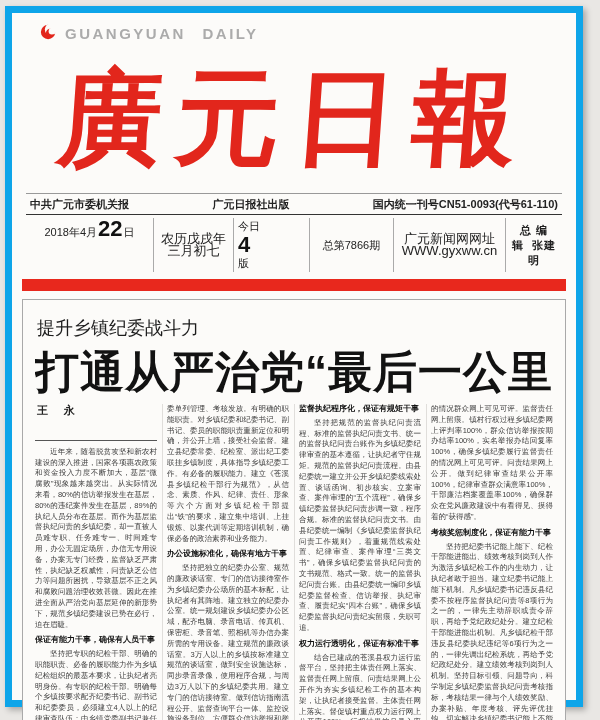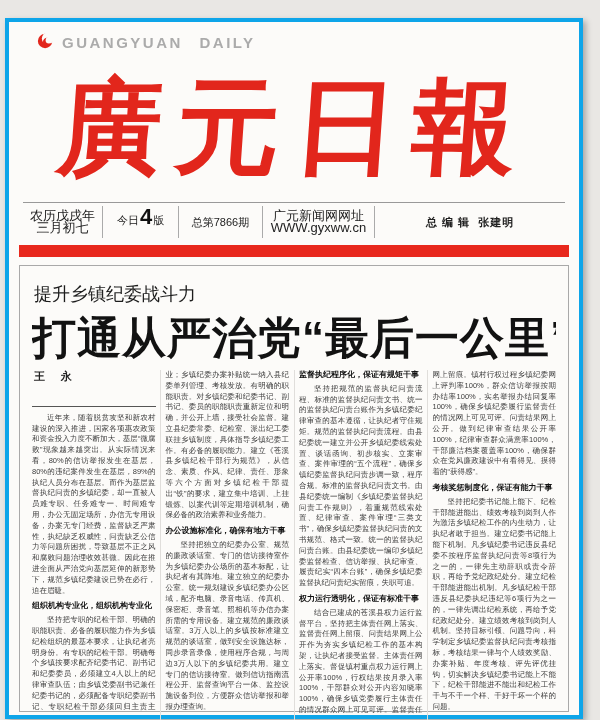--- a/index.html
+++ b/index.html
@@ -2,24 +2,24 @@
 <html><head>
 <meta charset="utf-8">
 <style>
   * { margin:0; padding:0; box-sizing:border-box; }
   body {
     width:600px; height:720px; overflow:hidden;
     background:#e9e7e4;
     font-family:"Liberation Sans", sans-serif;
   }
   .page {
-    position:absolute; left:5px; top:18px;
+    position:absolute; left:5px; top:6px;
     width:578px; height:701px;
     background:#fcfbf9;
-    border:4px solid #0ea5e9;
+    border:7px solid #0ea5e9;
     box-shadow:3px 3px 6px rgba(0,0,0,0.28);
   }
   
   .logo-row {
     display:flex; align-items:center; gap:7px;
     padding:9px 0 0 28px; height:32px;
   }
   .logo-text {
     color:#ababab; font-weight:bold; font-size:15px;
     letter-spacing:2.5px; word-spacing:10px;
@@ -43,21 +43,21 @@
   .info-row2 { display:flex; align-items:stretch; text-align:center; padding:3px 0; }
   .cell {
     display:flex; flex-direction:column; justify-content:center;
     border-right:1px solid #aaa; padding:1px 4px;
     font-size:11px; color:#222; min-height:32px;
   }
   .cell:last-child { border-right:none; }
   .c-date  { flex:0 0 128px; flex-direction:row; align-items:baseline; justify-content:center; gap:1px;}
   .c-week  { flex:0 0 62px; }
   .c-lunar { flex:0 0 80px; }
-  .c-ed    { flex:0 0 76px; flex-direction:row; align-items:baseline; justify-content:center; gap:1px;}
+  .c-ed    { flex:0 0 76px; flex-direction:column; align-items:baseline; justify-content:center; gap:1px;}
   .c-issue { flex:0 0 84px; }
   .c-site  { flex:0 0 112px; }
   .c-editor{ flex:1 1 auto; font-weight:bold; letter-spacing:1px; }
   .big-num { font-size:22px; font-weight:bold; color:#111; line-height:20px; }
   .two-line { font-size:13px; line-height:12px; }
   
   .red-bar { height:12px; background:#e8281d; margin:4px 10px 0 10px; }
   
   .article-box {
     margin:8px 10px 0 10px; height:447px;
@@ -103,21 +103,31 @@
         <circle cx="11.2" cy="11" r="4.6" fill="#e2261c"></circle>
         <circle cx="13.2" cy="9.2" r="3.6" fill="#fcfbf9"></circle>
       </svg>
     </span>
     <span class="logo-text">GUANGYUAN DAILY</span>
   </div>
 
   <div class="masthead">廣元日報</div>
 
   <div class="info-bar">
+    <div class="info-row1">
+      <span>中共广元市委机关报</span>
+      <span>广元日报社出版</span>
+      <span>国内统一刊号CN51-0093(代号61-110)</span>
+    </div>
     <div class="info-row2">
+      <div class="cell c-date">
+        <span>2018年4月</span>
+          <span class="big-num">22</span>
+          <span>日</span>
+      </div>
       <div class="cell c-lunar two-line">
         <span>农历戊戌年</span>
         <span>三月初七</span>
       </div>
       <div class="cell c-ed">
         <span>今日</span>
           <span class="big-num">4</span>
           <span>版</span>
       </div>
       <div class="cell c-issue">
@@ -134,21 +144,21 @@
   </div>
 
   <div class="red-bar"></div>
 
   <div class="article-box">
     <div class="kicker">提升乡镇纪委战斗力</div>
     <h1 class="headline">打通从严治党“最后一公里”</h1>
     <div class="article-body">
       <div class="byline">王 永</div>
     <p class="paragraph">近年来，随着脱贫攻坚和新农村建设的深入推进，国家各项惠农政策和资金投入力度不断加大，基层“微腐败”现象越来越突出。从实际情况来看，80%的信访举报发生在基层，80%的违纪案件发生在基层，89%的执纪人员分布在基层。而作为基层监督执纪问责的乡镇纪委，却一直被人员难专职、任务难专一、时间难专用，办公无固定场所，办信无专用设备，办案无专门经费，监督缺乏严肃性，执纪缺乏权威性，问责缺乏公信力等问题所困扰，导致基层不正之风和腐败问题治理收效甚微。因此在推进全面从严治党向基层延伸的新形势下，规范乡镇纪委建设已势在必行，迫在眉睫。</p>
-        <h3 class="subhead">组织机构专业化，组织机构专业化</h3>
+        <h3 class="subhead">保证有能力干事，确保有人员干事</h3>
         <p class="paragraph">坚持把专职的纪检干部、明确的职能职责、必备的履职能力作为乡镇纪检组织的最基本要求，让执纪者亮明身份。有专职的纪检干部。明确每个乡镇按要求配齐纪委书记、副书记和纪委委员，必须建立4人以上的纪律审查队伍；由乡镇党委副书记兼任纪委书记的，必须配备专职纪委副书记、专职纪检干部必须回归主责主业；乡镇纪委办案补贴统一纳入县纪委单列管理、考核发放。有明确的职能职责。对乡镇纪委和纪委书记、副书记、委员的职能职责重新定位和明确，并公开上墙，接受社会监督。建立县纪委常委、纪检室、派出纪工委联挂乡镇制度，具体指导乡镇纪委工作。有必备的履职能力。建立《苍溪县乡镇纪检干部行为规范》，从信念、素质、作风、纪律、责任、形象等六个方面对乡镇纪检干部提出“铁”的要求，建立集中培训、上挂锻炼、以案代训等定期培训机制，确保必备的政治素养和业务能力。</p>
         <h3 class="subhead">办公设施标准化，确保有地方干事</h3>
         <p class="paragraph">坚持把独立的纪委办公室、规范的廉政谈话室、专门的信访接待室作为乡镇纪委办公场所的基本标配，让执纪者有其阵地。建立独立的纪委办公室。统一规划建设乡镇纪委办公区域，配齐电脑、录音电话、传真机、保密柜、录音笔、照相机等办信办案所需的专用设备。建立规范的廉政谈话室。3万人以上的乡镇按标准建立规范的谈话室，做到安全设施达标，同步录音录像，使用程序合规，与周边3万人以下的乡镇纪委共用。建立专门的信访接待室。做到信访指南流程公开、监督查询平台一体、监控设施设备到位，方便群众信访举报和举报办理查询。</p>
         <h3 class="subhead">监督执纪程序化，保证有规矩干事</h3>
         <p class="paragraph">坚持把规范的监督执纪问责流程、标准的监督执纪问责文书、统一的监督执纪问责台账作为乡镇纪委纪律审查的基本遵循，让执纪者守住规矩。规范的监督执纪问责流程。由县纪委统一建立并公开乡镇纪委线索处置、谈话函询、初步核实、立案审查、案件审理的“五个流程”，确保乡镇纪委监督执纪问责步调一致，程序合规。标准的监督执纪问责文书。由县纪委统一编制《乡镇纪委监督执纪问责工作规则》，着重规范线索处置、纪律审查、案件审理“三类文书”，确保乡镇纪委监督执纪问责的文书规范、格式一致。统一的监督执纪问责台账。由县纪委统一编印乡镇纪委监督检查、信访举报、执纪审查、履责纪实“四本台账”，确保乡镇纪委监督执纪问责纪实留痕，失职可追。</p>
         <h3 class="subhead">权力运行透明化，保证有标准干事</h3>
         <p class="paragraph">结合已建成的苍溪县权力运行监督平台，坚持把主体责任网上落实、监督责任网上留痕、问责结果网上公开作为夯实乡镇纪检工作的基本构架，让执纪者接受监督。主体责任网上落实。督促镇村重点权力运行网上公开率100%，行权结果按月录入率100%，干部群众对公开内容知晓率100%，确保乡镇党委履行主体责任的情况群众网上可见可评。监督责任网上留痕。镇村行权过程乡镇纪委网上评判率100%，群众信访举报按期办结率100%，实名举报办结回复率100%，确保乡镇纪委履行监督责任的情况网上可见可评。问责结果网上公开。做到纪律审查结果公开率100%，纪律审查群众满意率100%，干部廉洁档案覆盖率100%，确保群众在党风廉政建设中有看得见、摸得着的“获得感”。</p>
         <h3 class="subhead">考核奖惩制度化，保证有能力干事</h3>
         <p class="paragraph">坚持把纪委书记能上能下、纪检干部能进能出、绩效考核到岗到人作为激活乡镇纪检工作的内生动力，让执纪者敢于担当。建立纪委书记能上能下机制。凡乡镇纪委书记违反县纪委不按程序监督执纪问责等8项行为之一的，一律先主动辞职或责令辞职，再给予党纪政纪处分。建立纪检干部能进能出机制。凡乡镇纪检干部违反县纪委执纪违纪等6项行为之一的，一律先调出纪检系统，再给予党纪政纪处分。建立绩效考核到岗到人机制。坚持目标引领、问题导向，科学制定乡镇纪委监督执纪问责考核指标，考核结果一律与个人绩效奖励、办案补贴、年度考核、评先评优挂钩，切实解决乡镇纪委书记能上不能下，纪检干部能进不能出和纪检工作干与不干一个样、干好干坏一个样的问题。</p>
       </div>

